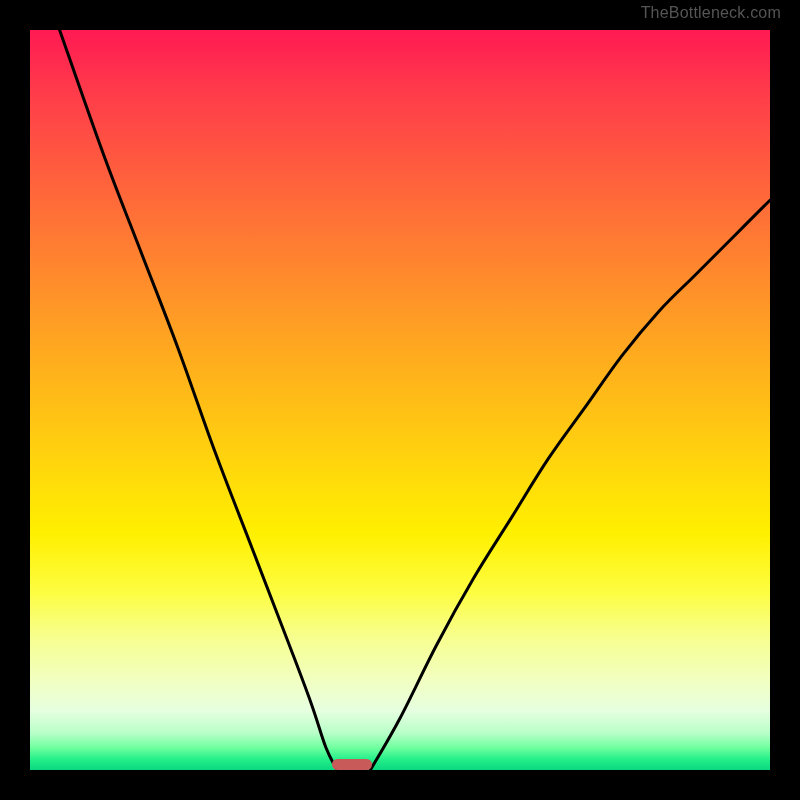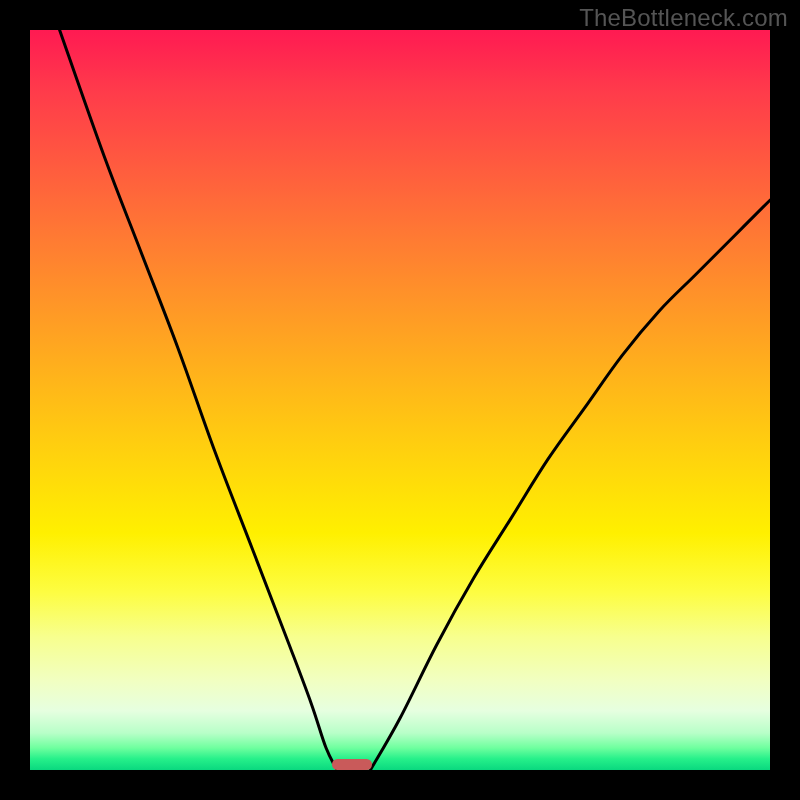--- a/index.html
+++ b/index.html
@@ -45,23 +45,23 @@
       #e6ffe0 92%,
       #b8ffc8 95%,
       #6fff9f 97%,
       #26f08a 98.5%,
       #0ad87f 100%
     );
   }
   .watermark {
     position: absolute;
     top: 4px;
-    right: 12px;
+    right: 19px;
     color: #555;
-    font-size: 24px;
+    font-size: 16px;
     font-weight: 500;
     letter-spacing: 0.2px;
   }
   svg.curve {
     position: absolute;
     inset: 0;
   }
   .marker {
     position: absolute;
     background: #c95a5a;

